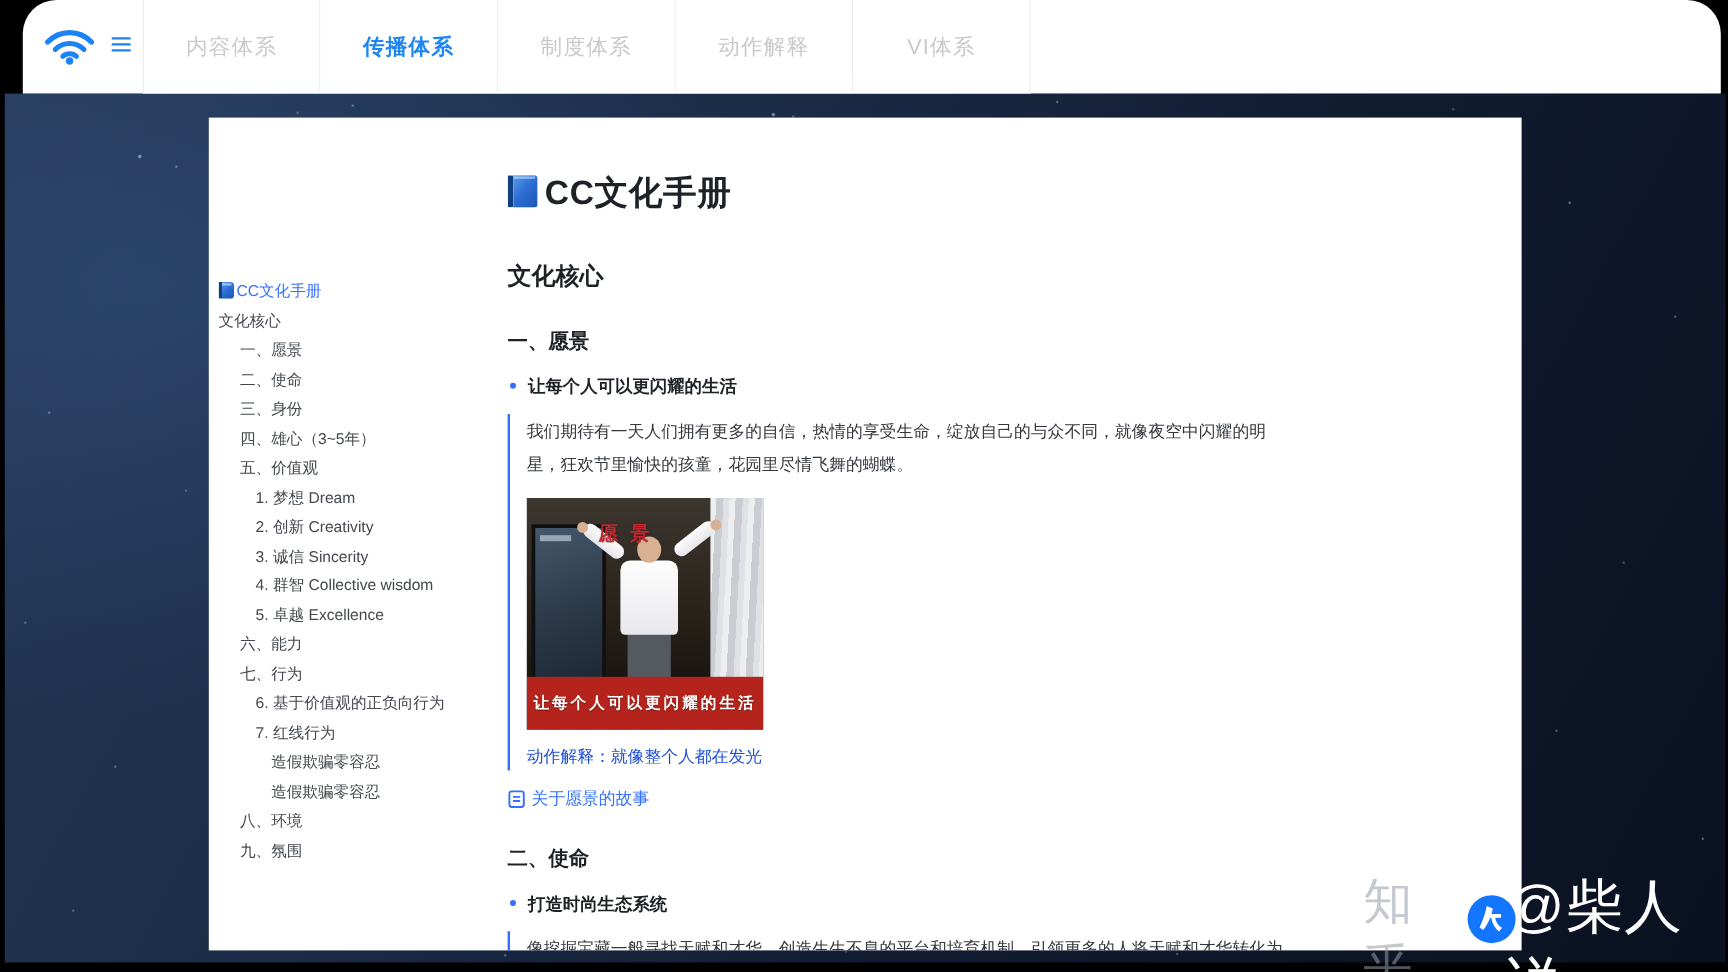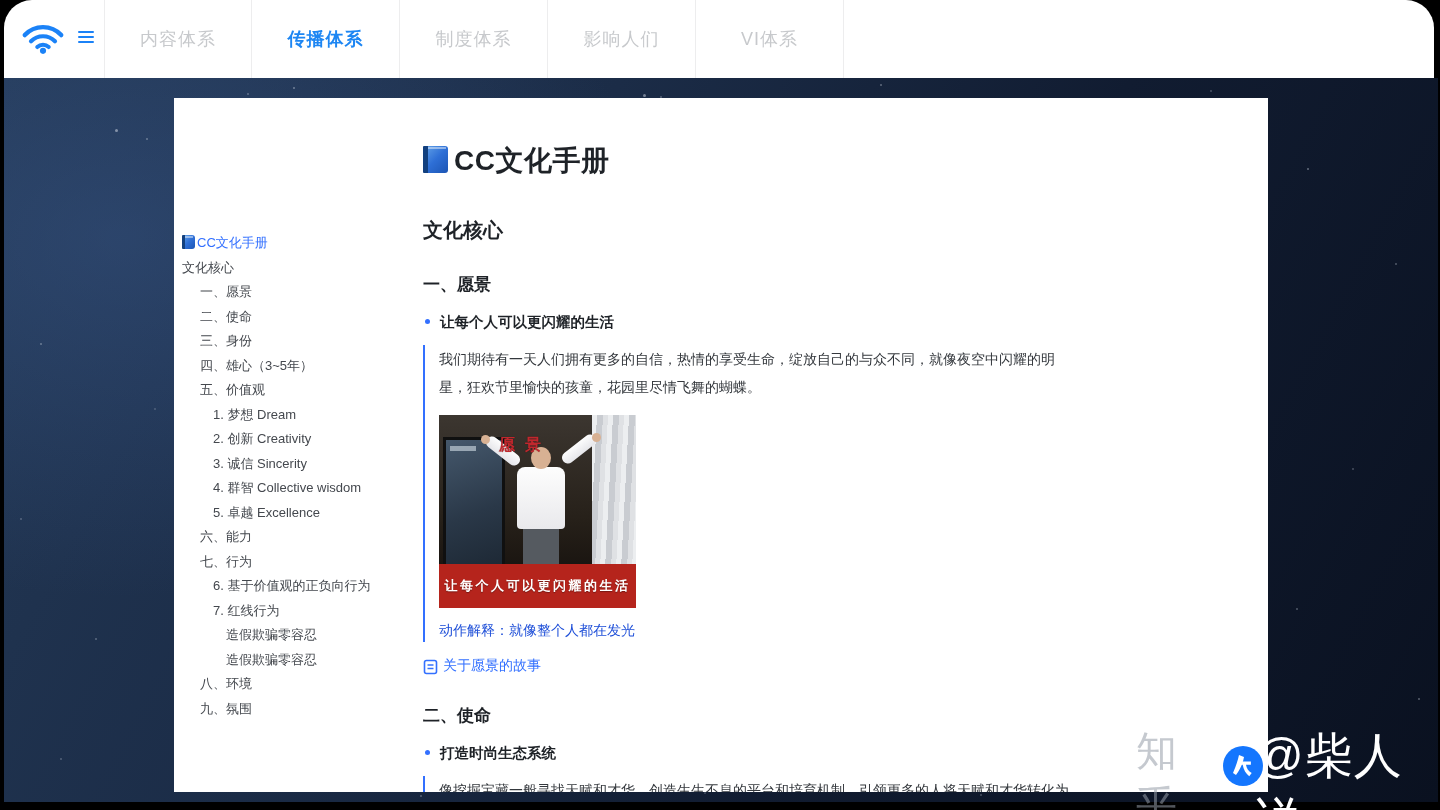--- a/index.html
+++ b/index.html
@@ -14,21 +14,21 @@
   .desktop {
     position:absolute; left:4px; right:2px; top:78px; bottom:8px;
     background:
       radial-gradient(900px 600px at 8% 22%, rgba(62,95,150,.38), rgba(0,0,0,0) 60%),
       linear-gradient(118deg, #233855 0%, #1b2c47 34%, #111c31 62%, #0a1120 100%);
   }
   .star { position:absolute; border-radius:50%; background:#cfd6e2; }
 
   
   .navbar {
-    position:absolute; left:4px; right:6px; top:0; height:78px;
+    position:absolute; left:19px; right:6px; top:0; height:78px;
     background:#fff; border-radius:28px 28px 0 0; z-index:5;
     display:flex; align-items:center;
   }
   .logo-wrap { position:absolute; left:16px; top:16px; width:46px; height:46px; }
   .hamburger { position:absolute; left:74px; top:31px; width:16px; cursor:pointer; }
   .hamburger i { display:block; height:2px; margin:0 0 3px 0; background:#1b82f7; border-radius:1px; }
   .tabs { position:absolute; left:100px; top:0; height:78px; display:flex; }
   .tab {
     width:148px; height:78px; display:flex; align-items:center; justify-content:center;
     font-size:18px; color:#c7c9cc; letter-spacing:1px; border-right:1px solid #ededee;
@@ -100,21 +100,21 @@
   .photo .legs { position:absolute; left:84px; top:112px; width:36px; height:48px;
            background:#555a60; }
   .photo .cap-top { position:absolute; left:60px; top:20px; font-size:16px; font-weight:700;
            color:#c1272d; letter-spacing:10px; text-shadow:0 0 1px rgba(0,0,0,.4); }
   .photo .banner { position:absolute; left:0; right:0; bottom:0; height:44px;
            background:#b5241c; display:flex; align-items:center; justify-content:center; }
   .photo .banner span { color:#fff; font-size:13px; font-weight:700; letter-spacing:2.5px;
            text-shadow:0 1px 1px rgba(0,0,0,.35); white-space:nowrap; }
 
   
-  .doc-link { margin-top:15px; display:flex; align-items:flex-end; gap:5px;
+  .doc-link { margin-top:15px; display:flex; align-items:center; gap:5px;
               font-size:14px; color:#3370ff; cursor:pointer; width:max-content; }
 
   
   .watermark { position:absolute; left:1136px; top:724px; z-index:9; display:flex; align-items:flex-start;
                pointer-events:none; }
   .wm-brand { font-size:41px; color:rgba(150,156,168,.55); letter-spacing:2px; }
   .wm-badge { position:relative; width:40px; height:40px; border-radius:50%;
               background:#1476fe; margin:22px -8px 0 6px; z-index:2; }
   .wm-handle { font-size:48px; color:#fff; letter-spacing:1px; }
 </style>
@@ -157,21 +157,21 @@
   </span>
   <span class="hamburger">
       <i></i>
       <i></i>
       <i></i>
     </span>
   <div class="tabs" id="tabs">
       <div class="tab">内容体系</div>
       <div class="tab active">传播体系</div>
       <div class="tab">制度体系</div>
-      <div class="tab">影响人们</div>
+      <div class="tab">动作解释</div>
       <div class="tab">VI体系</div>
     </div>
 </div>
 
 <div class="card">
 
   <div class="toc" id="toc">
       <div class="toc-item lvl0 current"><span class="book-icon"></span>CC文化手册</div>
       <div class="toc-item lvl0">文化核心</div>
       <div class="toc-item lvl1">一、愿景</div>

